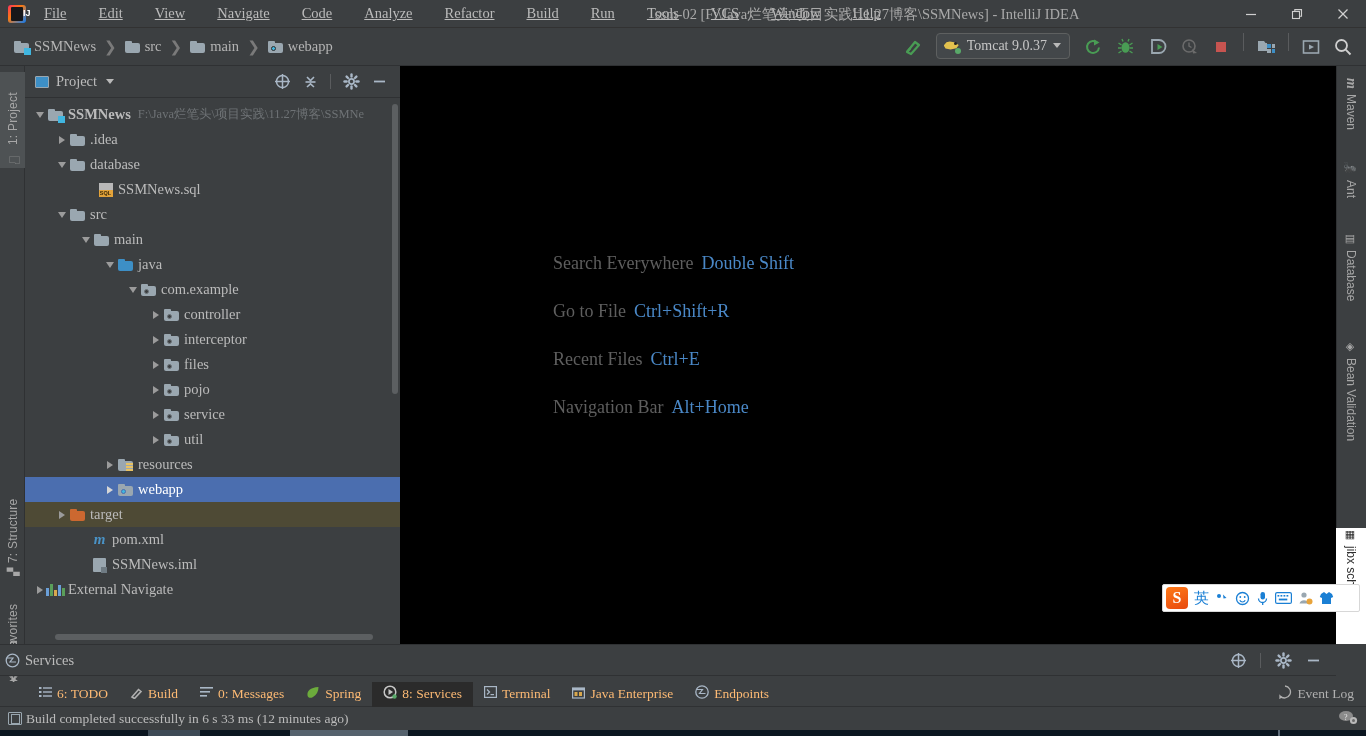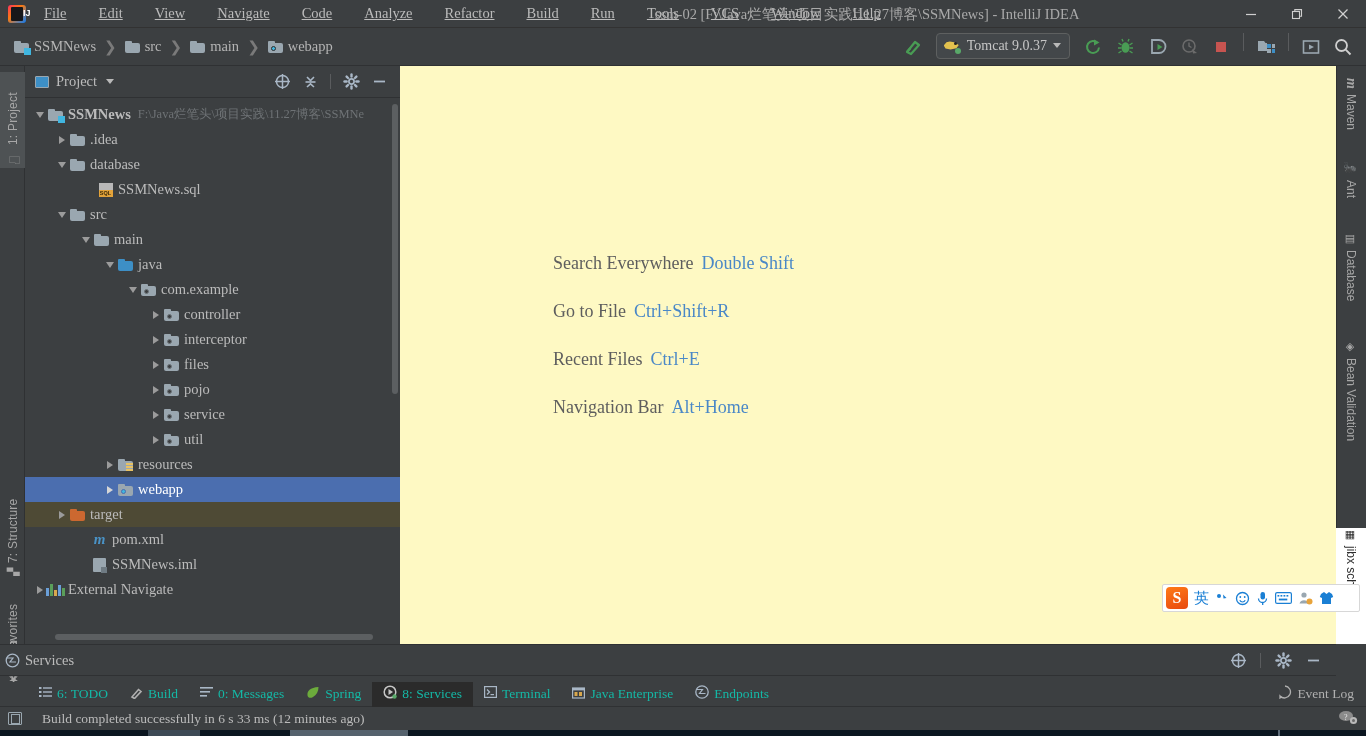--- a/index.html
+++ b/index.html
@@ -143,21 +143,21 @@
   .scratch-ic { width:15px;height:14px;position:relative;}
   .scratch-ic .p{position:absolute;left:0;top:0;width:11px;height:11px;background:#9aa7b0;}
   .scratch-ic .c{position:absolute;right:-1px;bottom:-1px;width:9px;height:9px;border-radius:50%;background:#3d8fc6;border:1px solid #3c3f41;}
 
   .hscroll { position:absolute; left:30px; bottom:4px; width:318px; height:6px; background:#5c5f61; border-radius:3px; }
   .vscroll { position:absolute; right:2px; top:6px; width:6px; height:290px; background:#5c5f61; border-radius:3px; }
 
   
   .editor {
     position:absolute; left:400px; top:66px; width:936px; height:578px;
-    background:#fef9c3;
+    background:#000000;
   }
   .welcome { position:absolute; left:153px; top:187px; }
   .wline { font-size:18px; color:#5e5e5e; margin-bottom:27px; white-space:nowrap; }
   .wline .k { color:#4a88c7; margin-left:8px; }
 
   
   .ime {
     position:absolute; left:1162px; top:584px; width:198px; height:28px;
     background:#ffffff; display:flex; align-items:center; gap:6px; padding:0 3px;
     border:1px solid #d7d7d7; border-radius:2px;
@@ -179,31 +179,31 @@
   .svc-label { font-size:14.5px; color:#bbbbbb; margin-left:0; }
   .svc-actions { margin-left:auto; display:flex; align-items:center; gap:4px; padding-right:10px; }
 
   
   .bottom-tabs {
     position:absolute; left:0; top:682px; width:1366px; height:25px;
     background:#3c3f41; display:flex; align-items:center; padding-left:28px;
     border-bottom:1px solid #2f3133;
   }
   .btab { display:flex; align-items:center; gap:5px; height:25px; padding:0 11px;
-    font-size:13.5px; color:#14b8a6; white-space:nowrap; }
+    font-size:13.5px; color:#fdba74; white-space:nowrap; }
   .btab.active { background:#2b2b2b; }
   .event-log { margin-left:auto; display:flex; align-items:center; gap:5px;
     padding-right:12px; font-size:13.5px; color:#b0b0b0; }
 
   
   .statusbar {
     position:absolute; left:0; top:707px; width:1366px; height:23px;
     background:#3c3f41; display:flex; align-items:center; padding-left:8px;
   }
-  .status-text { font-size:13.5px; color:#bbbbbb; margin-left:20px; }
+  .status-text { font-size:13.5px; color:#bbbbbb; margin-left:4px; }
   .sb-icon { width:14px;height:13px;border:1.5px solid #9aa7b0;position:relative;border-radius:1px;}
   .sb-icon:after{content:"";position:absolute;left:2px;top:1px;width:7px;height:8px;border:1.5px solid #9aa7b0;}
   .status-right { margin-left:auto; padding-right:8px; display:flex; align-items:center; }
 
   
   .taskbar { position:absolute; left:0; top:730px; width:1366px; height:6px; background:#0b1620; }
   .taskbar .seg { position:absolute; top:0; height:6px; }
 </style>
 </head>
 <body>

